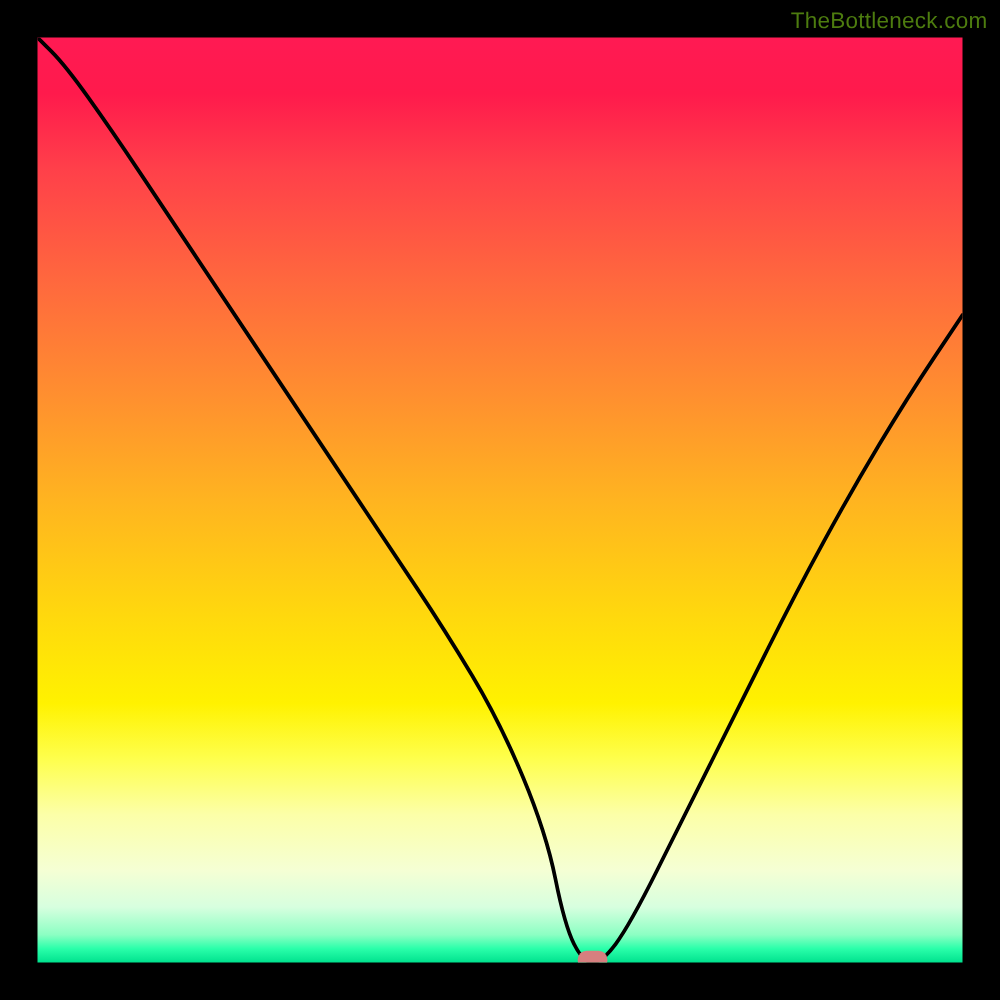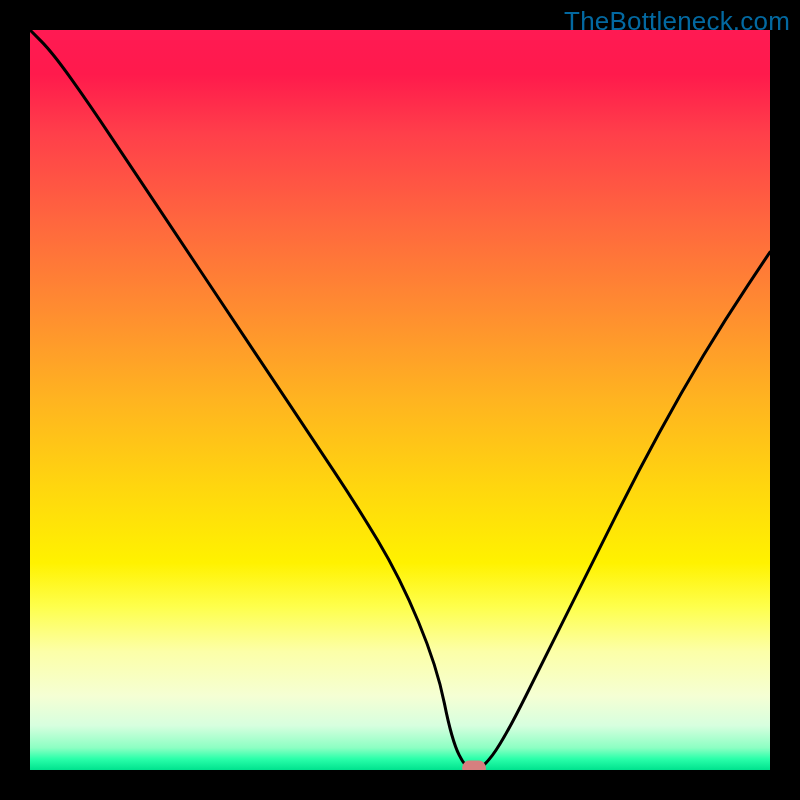--- a/index.html
+++ b/index.html
@@ -14,22 +14,22 @@
   .frame {
     position: relative;
     width: 800px;
     height: 800px;
     background: #000;
   }
   .watermark {
     position: absolute;
     top: 6px;
     right: 10px;
-    color: #0369a1;
-    font-size: 26px;
+    color: #4d7c0f;
+    font-size: 18px;
     font-weight: 500;
     letter-spacing: 0.2px;
     z-index: 10;
   }
   .plot-wrap {
     position: absolute;
     left: 30px;
     top: 30px;
     width: 740px;
     height: 740px;

